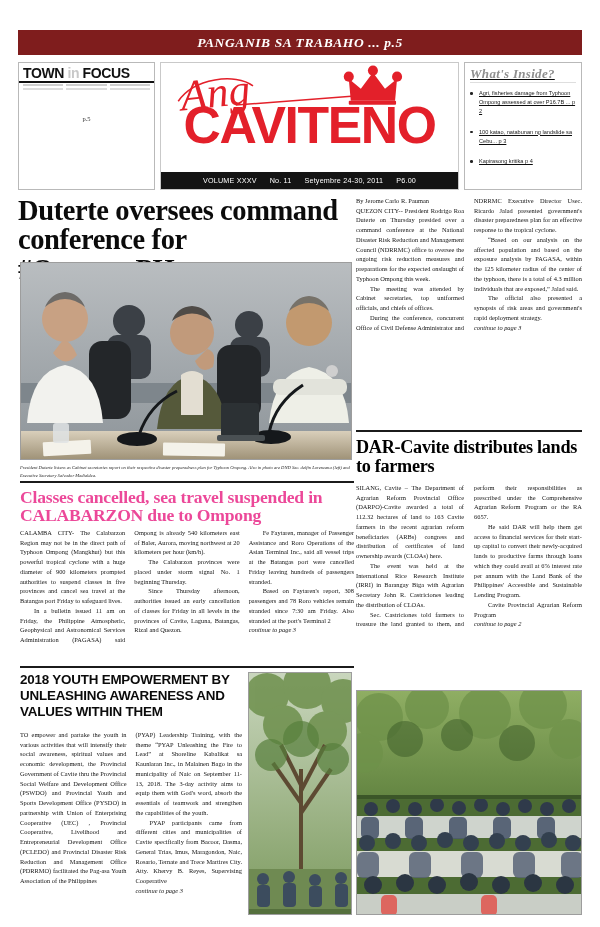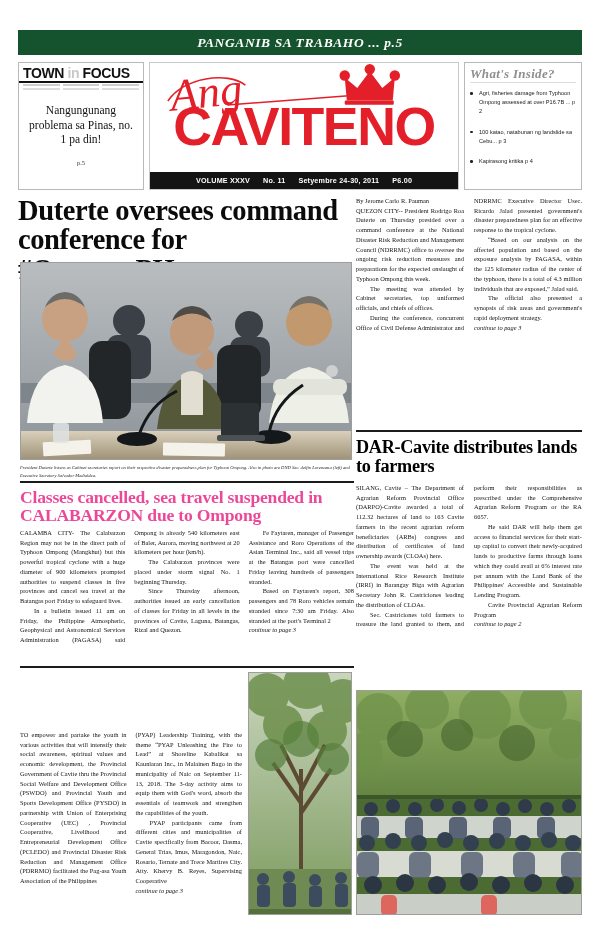--- a/index.html
+++ b/index.html
@@ -7,35 +7,35 @@
     width:600px;height:927px;overflow:hidden;
     font-family:"Liberation Serif", serif;
     color:#0d0d0d;
     -webkit-font-smoothing:antialiased;
   }
   .page{position:relative;width:600px;height:927px;background:#fff;padding:0;box-sizing:border-box;}
 
   
   .topbar{
     position:absolute;left:18px;top:30px;width:564px;height:25px;
-    background:#14532d;color:#fff;
+    background:#7f1d1d;color:#fff;
     display:flex;align-items:center;justify-content:center;
   }
   .topbar span{
     font-family:"Liberation Serif", serif;
     font-weight:bold;font-style:italic;font-size:13.5px;letter-spacing:.6px;
   }
 
   
   .masthead-row{
     position:absolute;left:18px;top:62px;width:564px;height:128px;
     display:flex;gap:5px;
   }
   .mh-left{
-    width:126px;border:1px solid #b9b9b9;box-sizing:border-box;
+    width:137px;border:1px solid #b9b9b9;box-sizing:border-box;
     display:flex;flex-direction:column;background:#fff;
   }
   .tif-logo{border-bottom:2px solid #111;padding:3px 4px 1px 4px;}
   .tif-logo .tif-title{
     font-family:"Liberation Sans", sans-serif;font-weight:bold;font-size:14px;
     letter-spacing:-.4px;line-height:1;color:#111;white-space:nowrap;
   }
   .tif-logo .tif-title .in{color:#c8c8c8;font-weight:bold;}
   .tif-sub{display:flex;gap:3px;padding:1px 4px 2px;}
   .tif-sub i{display:block;height:2px;background:#cfcfcf;flex:1;}
@@ -53,25 +53,26 @@
     position:relative;overflow:hidden;background:#fff;
   }
   .logo-wrap{position:relative;width:100%;height:100%;}
   .logo-svg{position:absolute;left:0;top:-2px;width:100%;height:92px;}
   .volbar{
     position:absolute;left:0;right:0;bottom:0;height:17px;background:#141414;
     display:flex;align-items:center;justify-content:center;gap:13px;
     color:#fff;font-family:"Liberation Sans", sans-serif;font-size:7.2px;
     letter-spacing:.2px;
   }
-  .volbar b{font-weight:bold;}
+  .volbar b{font-weight:normal;}
 
   .mh-right{
     width:118px;border:1px solid #b9b9b9;box-sizing:border-box;background:#fff;
     padding:4px 5px 2px;
+    text-decoration:underline;
   }
   .wi-title{
     font-family:"Liberation Serif", serif;font-style:italic;font-weight:bold;
     font-size:13px;color:#8f8f8f;letter-spacing:.3px;line-height:1;
     padding-bottom:2px;border-bottom:1px solid #dedede;
   }
   .wi-list{margin:0;padding:6px 0 0 0;list-style:none;}
   .wi-list li{
     position:relative;padding-left:9px;margin-bottom:11px;
     font-family:"Liberation Sans", sans-serif;font-size:5.6px;line-height:1.65;
@@ -179,21 +180,20 @@
           <i></i>
           <i></i>
           <i></i>
         </div>
       <div class="tif-sub2">
           <i></i>
           <i></i>
           <i></i>
         </div>
       <div class="tif-body">
-        <div class="teaser">Nangungunang problema sa Pinas, no. 1 pa din!</div>
         <div class="pageref">p.5</div>
       </div>
     </div>
 
     <div class="mh-center">
       <div class="logo-wrap">
         <svg class="logo-svg" viewBox="0 0 310 92" preserveAspectRatio="xMidYMid meet">
 
           <text x="58" y="46" font-family="Liberation Serif, serif" font-size="45" font-style="italic" fill="#e3202a" text-anchor="middle" transform="rotate(-6 58 46)">Ang</text>
 
@@ -418,20 +418,21 @@
     <p>CALAMBA CITY- The Calabarzon Region may not be in the direct path of Typhoon Ompong (Mangkhut) but this powerful tropical cyclone with a huge diameter of 900 kilometers prompted authorities to suspend classes in five provinces and cancel sea travel at the Batangas port Friday to safeguard lives.</p>
     <p class="indent">In a bulletin issued 11 am on Friday, the Philippine Atmospheric, Geophysical and Astronomical Services Administration (PAGASA) said Ompong is already 540 kilometers east of Baler, Aurora, moving northwest at 20 kilometers per hour (km/h).</p>
     <p class="indent">The Calabarzon provinces were placed under storm signal No. 1 beginning Thursday.</p>
     <p class="indent">Since Thursday afternoon, authorities issued an early cancellation of classes for Friday in all levels in the provinces of Cavite, Laguna, Batangas, Rizal and Quezon.</p>
     <p class="indent">Fe Faytaren, manager of Passenger Assistance and Roro Operations of the Asian Terminal Inc., said all vessel trips at the Batangas port were cancelled Friday leaving hundreds of passengers stranded.</p>
     <p class="indent">Based on Faytaren's report, 308 passengers and 78 Roro vehicles remain stranded since 7:30 am Friday. Also stranded at the port's Terminal 2</p>
     <p class="contnote">continue to page 3</p>
   </div>
 
   <div class="hr-thick" style="left:20px;top:666px;width:334px;"></div>
+  <div class="yt-head">2018 YOUTH EMPOWERMENT BY UNLEASHING AWARENESS AND VALUES WITHIN THEM</div>
   <div class="yt-cols bodytext">
     <p>TO empower and partake the youth in various activities that will intensify their social awareness, spiritual values and economic development, the Provincial Government of Cavite thru the Provincial Social Welfare and Development Office (PSWDO) and Provincial Youth and Sports Development Office (PYSDO) in partnership with Union of Enterprising Cooperative (UEC) , Provincial Cooperative, Livelihood and Entrepreneurial Development Office (PCLEDO) and Provincial Disaster Risk Reduction and Management Office (PDRRMO) facilitated the Pag-asa Youth Association of the Philippines</p>
     <p>(PYAP) Leadership Training, with the theme “PYAP Unleashing the Fire to Lead” at Shoreline Kabalikat sa Kaunlaran Inc., in Malainen Bago in the municipality of Naic on September 11-13, 2018. The 3-day activity aims to equip them with God's word, absorb the essentials of teamwork and strengthen the capabilities of the youth.</p>
     <p class="indent">PYAP participants came from different cities and municipalities of Cavite specifically from Bacoor, Dasma, General Trias, Imus, Maragondon, Naic, Rosario, Ternate and Trece Martires City. Atty. Khervy B. Reyes, Supervising Cooperative</p>
     <p class="contnote">continue to page 3</p>
   </div>
 
   <div class="yt-photo">
     <svg viewBox="0 0 104 243" width="104" height="243" preserveAspectRatio="none">
       <defs>

